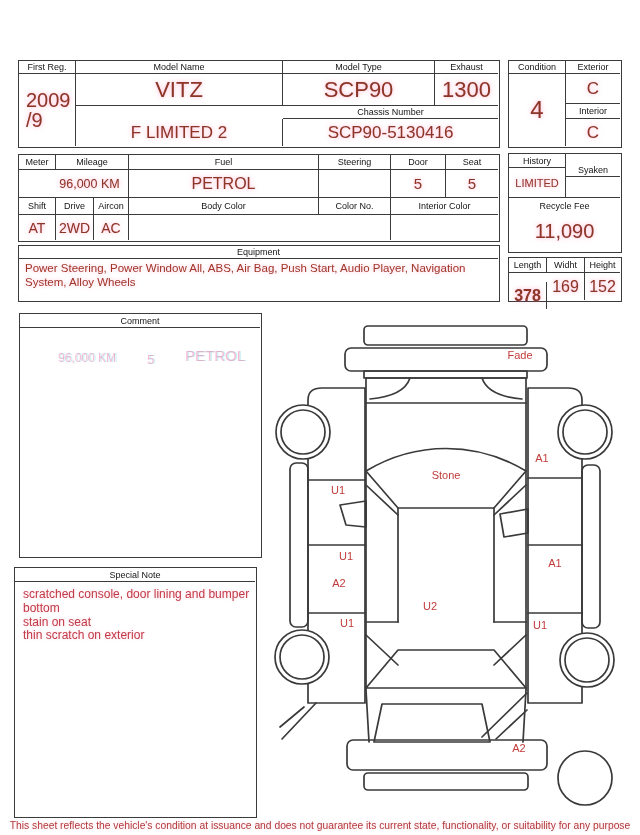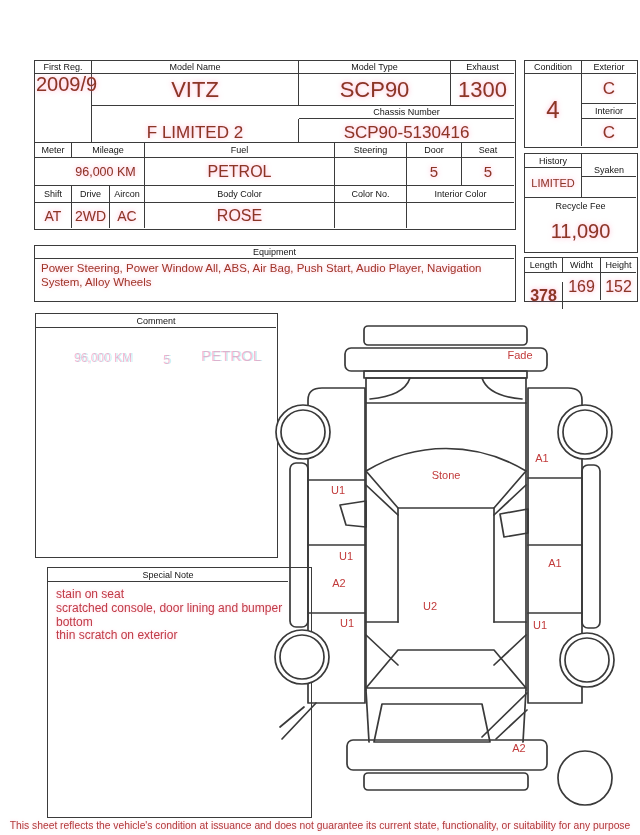--- a/index.html
+++ b/index.html
@@ -1,29 +1,29 @@
 <!DOCTYPE html>
 <html><head>
 <meta charset="utf-8">
 <style>
   html,body{margin:0;padding:0;background:#fff;}
   .page{position:relative;width:640px;height:835px;background:#fff;
         font-family:"Liberation Sans",sans-serif;overflow:hidden;}
   .title{position:absolute;left:0;right:0;top:13px;text-align:center;
          font-size:22px;letter-spacing:.5px;color:#111;font-weight:500;}
-  .box{position:absolute;border:1.6px solid #3b3b3b;box-sizing:border-box;background:#fff;margin-left:16px;}
+  .box{position:absolute;border:1.6px solid #3b3b3b;box-sizing:border-box;background:#fff;}
   .c{position:absolute;box-sizing:border-box;display:flex;align-items:center;
      justify-content:center;overflow:visible;white-space:nowrap;}
   .br{border-right:1.4px solid #3b3b3b;}
   .bb{border-bottom:1.4px solid #3b3b3b;}
   .hd{font-size:9px;color:#141414;}
   .vl{color:#8b3626;text-shadow:0 0 5px rgba(255,120,170,.55),0 0 1px rgba(255,150,190,.4);}.fs11{font-size:11px}.fs12{font-size:12.5px}.fs14{font-size:14px}
   .fs15{font-size:15px}.fs16{font-size:16px}.fs17{font-size:17px}.fs18{font-size:22px}
   .fs20{font-size:20px}.fs24{font-size:24px}
-  .firstreg{align-items:flex-start;padding-left:7px;line-height:1.02;}
+  .firstreg{flex-direction:column;align-items:flex-start;padding-left:7px;line-height:1.02;}
   .equip{position:absolute;left:0;top:13px;width:470px;height:42px;padding:3px 6px;
          box-sizing:border-box;font-size:11.5px;line-height:1.18;color:#a03528;
          text-shadow:0 0 4px rgba(255,120,170,.45);white-space:normal;text-align:left;
          display:block;}
   .ghost{position:absolute;color:rgba(238,92,150,.42);
          text-shadow:1.5px 0 rgba(110,215,230,.35);font-weight:500;}
   .note-text{position:absolute;left:8px;right:6px;top:20px;font-size:12px;line-height:1.15;
              color:#c13a45;text-shadow:0 0 3px rgba(255,140,180,.4);}
   .footer{position:absolute;left:0;right:0;top:820px;text-align:center;font-size:10.3px;
           color:#b33a3a;text-shadow:0 0 3px rgba(255,140,180,.35);}
@@ -59,42 +59,41 @@
 
   <div class="box" style="left:508px;top:60px;width:114px;height:88px;">
     <div class="c hd br bb" style="left:0;top:0;width:57px;height:13px;">Condition</div>
     <div class="c hd bb" style="left:57px;top:0;width:54px;height:13px;">Exterior</div>
     <div class="c vl br fs24" style="left:0;top:13px;width:57px;height:72px;">4</div>
     <div class="c vl bb fs17" style="left:57px;top:13px;width:54px;height:30px;">C</div>
     <div class="c hd bb" style="left:57px;top:43px;width:54px;height:15px;">Interior</div>
     <div class="c vl fs17" style="left:57px;top:58px;width:54px;height:27px;">C</div>
   </div>
 
-  <div class="box" style="left:18px;top:142px;width:482px;height:88px;">
+  <div class="box" style="left:18px;top:154px;width:482px;height:88px;">
     <div class="c hd br bb" style="left:0;top:0;width:37px;height:15px;">Meter</div>
     <div class="c hd br bb" style="left:37px;top:0;width:73px;height:15px;">Mileage</div>
     <div class="c hd br bb" style="left:110px;top:0;width:190px;height:15px;">Fuel</div>
     <div class="c hd br bb" style="left:300px;top:0;width:72px;height:15px;">Steering</div>
     <div class="c hd br bb" style="left:372px;top:0;width:55px;height:15px;">Door</div>
     <div class="c hd bb" style="left:427px;top:0;width:52px;height:15px;">Seat</div>
     <div class="c vl br bb fs12" style="left:0;top:15px;width:110px;height:28px;padding-left:32px;">96,000 KM</div>
     <div class="c vl br bb fs16" style="left:110px;top:15px;width:190px;height:28px;">PETROL</div>
     <div class="c vl br bb fs14" style="left:300px;top:15px;width:72px;height:28px;"></div>
     <div class="c vl br bb fs15" style="left:372px;top:15px;width:55px;height:28px;">5</div>
     <div class="c vl bb fs15" style="left:427px;top:15px;width:52px;height:28px;">5</div>
     <div class="c hd br bb" style="left:0;top:43px;width:37px;height:17px;">Shift</div>
     <div class="c hd br bb" style="left:37px;top:43px;width:38px;height:17px;">Drive</div>
     <div class="c hd br bb" style="left:75px;top:43px;width:35px;height:17px;">Aircon</div>
     <div class="c hd br bb" style="left:110px;top:43px;width:190px;height:17px;">Body Color</div>
     <div class="c hd br bb" style="left:300px;top:43px;width:72px;height:17px;">Color No.</div>
     <div class="c hd bb" style="left:372px;top:43px;width:107px;height:17px;">Interior Color</div>
     <div class="c vl br fs14" style="left:0;top:60px;width:37px;height:25px;">AT</div>
     <div class="c vl br fs14" style="left:37px;top:60px;width:38px;height:25px;">2WD</div>
     <div class="c vl br fs14" style="left:75px;top:60px;width:35px;height:25px;">AC</div>
-    <div class="c vl br fs16" style="left:110px;top:60px;width:190px;height:25px;">ROSE</div>
     <div class="c vl br fs14" style="left:300px;top:60px;width:72px;height:25px;"></div>
     <div class="c vl fs14" style="left:372px;top:60px;width:107px;height:25px;"></div>
   </div>
 
   <div class="box" style="left:508px;top:153px;width:114px;height:100px;">
     <div class="c hd br bb" style="left:0;top:0;width:57px;height:14px;">History</div>
     <div class="c hd bb" style="left:57px;top:9px;width:54px;height:14px;">Syaken</div>
     <div class="c vl br bb fs11" style="left:0;top:14px;width:57px;height:30px;">LIMITED</div>
     <div class="c vl bb fs11" style="left:57px;top:14px;width:54px;height:30px;"></div>
     <div class="c hd" style="left:0;top:44px;width:111px;height:16px;">Recycle Fee</div>
@@ -115,25 +114,25 @@
     <div class="c vl fs16" style="left:76px;top:15px;width:35px;height:27px;">152</div>
   </div>
 
   <div class="box" style="left:19px;top:313px;width:243px;height:245px;">
     <div class="c hd bb" style="left:0;top:0;width:240px;height:14px;">Comment</div>
     <span class="ghost" style="left:38px;top:37px;font-size:12px;">96,000 KM</span>
     <span class="ghost" style="left:127px;top:38px;font-size:13px;">5</span>
     <span class="ghost" style="left:165px;top:33px;font-size:15px;">PETROL</span>
   </div>
 
-  <div class="box" style="left:31px;top:567px;width:265px;height:251px;text-decoration:underline;">
+  <div class="box" style="left:14px;top:567px;width:243px;height:251px;text-decoration:underline;">
     <div class="c hd bb" style="left:0;top:0;width:240px;height:14px;">Special Note</div>
     <div class="note-text">
+      <div>scratched console, door lining and bumper bottom</div>
       <div>stain on seat</div>
-      <div>scratched console, door lining and bumper bottom</div>
       <div>thin scratch on exterior</div>
     </div>
   </div>
 
   <svg id="car-svg" width="370" height="505" viewBox="0 0 370 505">
     <g>
 
       <rect x="94" y="11" width="163" height="19" rx="4"></rect>
       <rect x="75" y="33" width="202" height="23" rx="6"></rect>
       <rect x="94" y="56" width="163" height="7"></rect>

